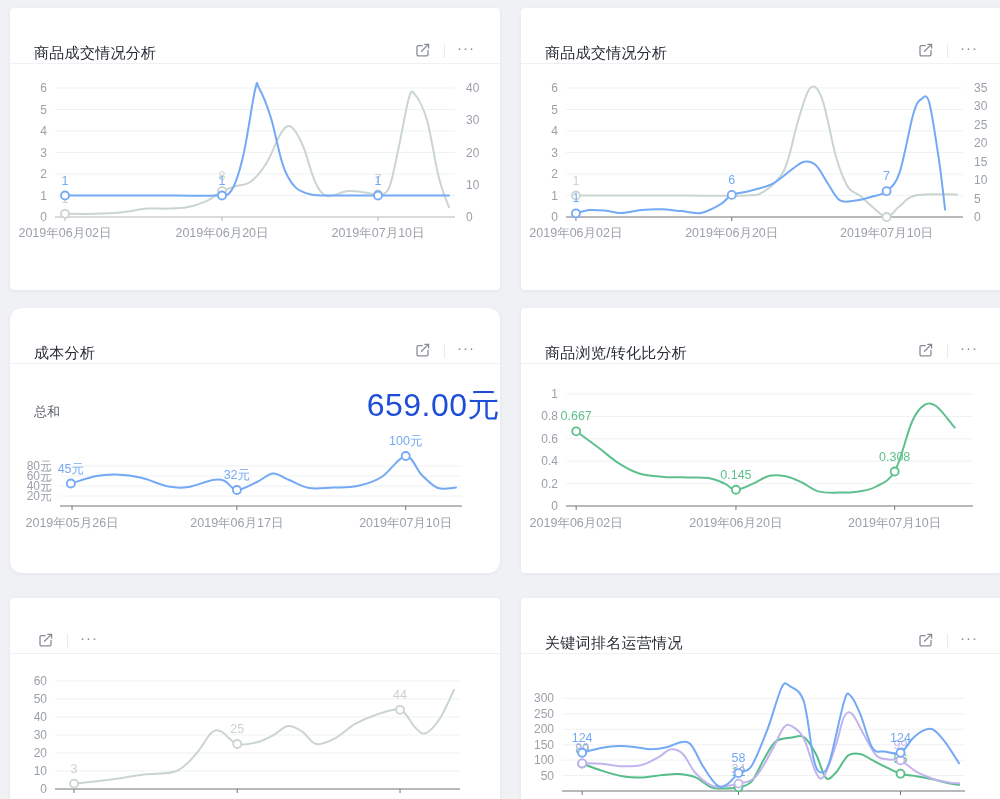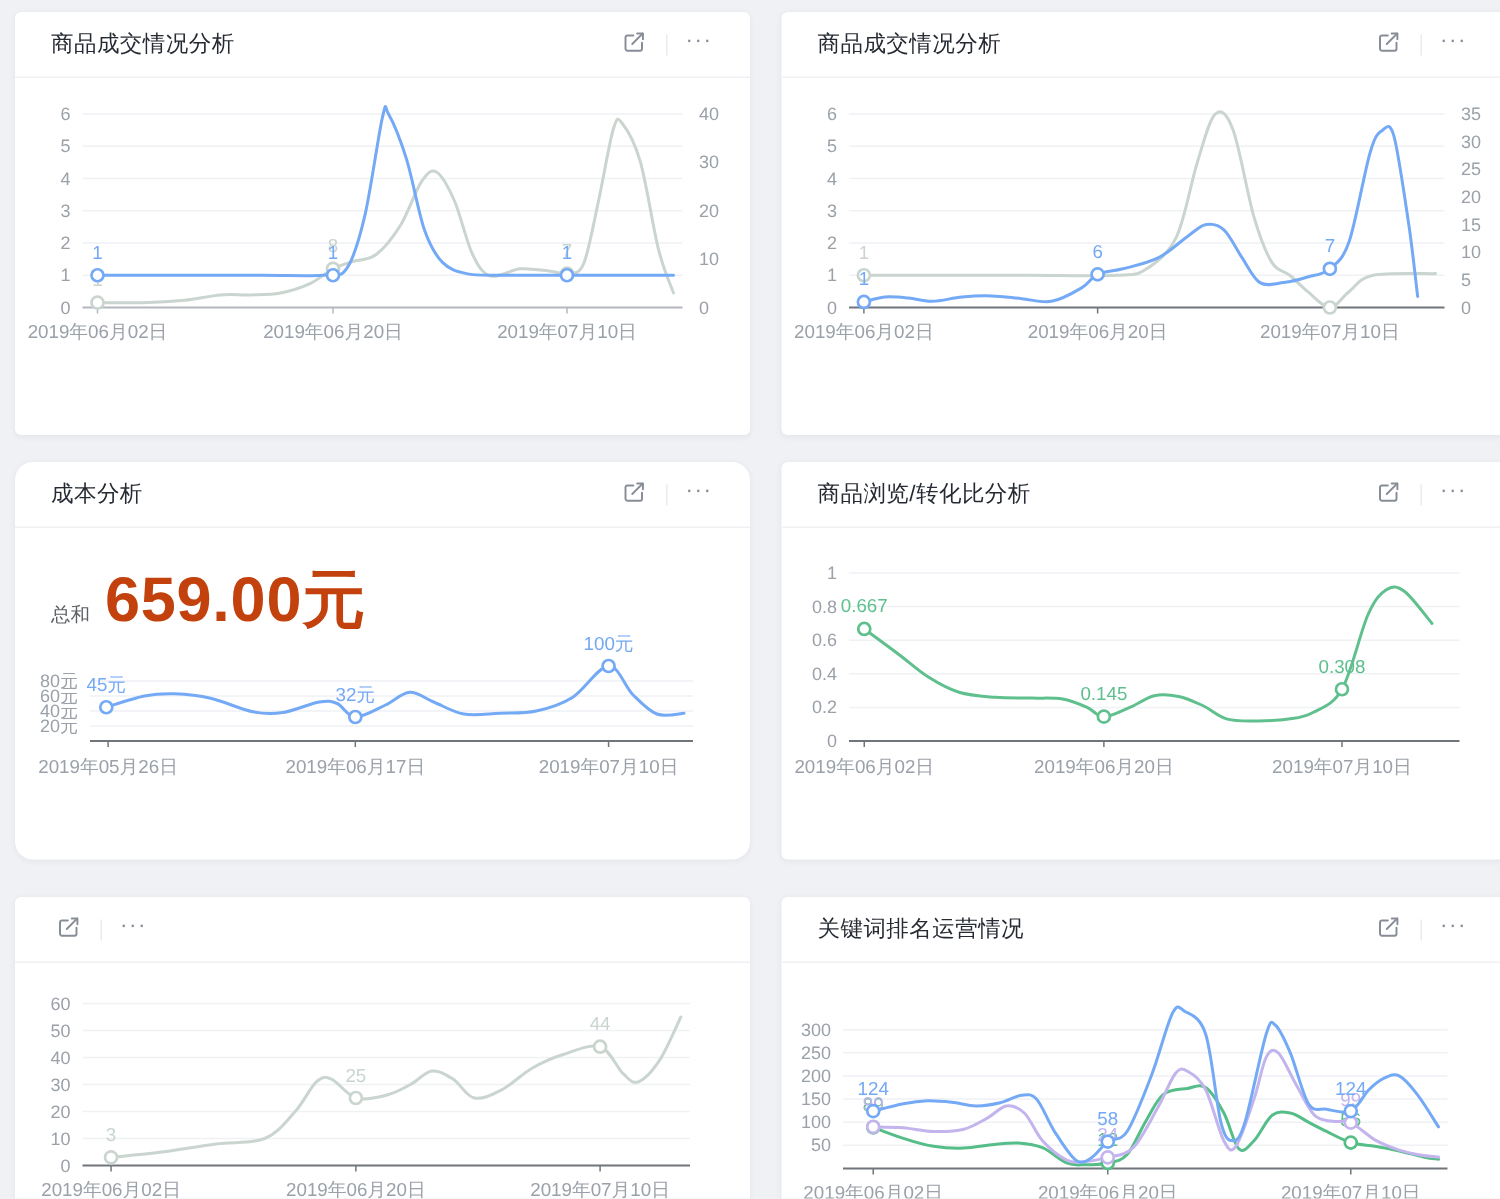--- a/index.html
+++ b/index.html
@@ -1,28 +1,28 @@
 <!DOCTYPE html>
 <html><head>
 <meta charset="utf-8">
 <style>
   * { margin:0; padding:0; box-sizing:border-box; }
   html,body { width:1000px; height:799px; overflow:hidden; }
   body { background:#eff1f5; font-family:"Liberation Sans","DejaVu Sans",sans-serif; position:relative; }
   .card { position:absolute; background:#fff; border-radius:4px; box-shadow:0 1px 4px rgba(31,41,55,.06); overflow:hidden; }
-  .card-header { height:44px; display:flex; align-items:center; justify-content:space-between; padding:0 22px 0 24px; border-bottom:1px solid #f0f1f3; }
+  .card-header { height:56px; display:flex; align-items:flex-end; justify-content:space-between; padding:0 22px 0 24px; border-bottom:1px solid #f0f1f3; }
   .card-title { font-size:15px; color:#262b33; letter-spacing:.3px; }
   .toolbar { display:flex; align-items:center; }
   .tool-btn { display:flex; align-items:center; justify-content:center; width:24px; height:24px; cursor:pointer; background:none; border:none; }
   .tool-divider { width:1px; height:14px; background:#e9ebee; margin:0 9px; }
   .more-glyph { font-size:15px; color:#878d96; letter-spacing:1px; line-height:10px; transform:translateY(-3px); }
   .chart-box { position:relative; }
-  .summary { display:flex; align-items:baseline; padding:20px 0 0 24px; height:70px; }
+  .summary { display:flex; align-items:baseline; padding:20px 0 0 24px; height:70px;justify-content:space-between; }
   .summary-label { font-size:13px; color:#5c6artefact066; color:#5c6066; margin-right:10px; }
-  .summary-value { font-size:42px; color:#c2410c; letter-spacing:.5px;font-weight:bold; }
+  .summary-value { font-size:32px; color:#1d4ed8; letter-spacing:.5px; }
   svg text { font-family:"Liberation Sans","DejaVu Sans",sans-serif; }
 </style>
 </head>
 <body>
 
 <div>
 
   <div class="card" style="left:10px;top:8px;width:490px;height:282px;">
     <div class="card-header">
       <span class="card-title">商品成交情况分析</span>

